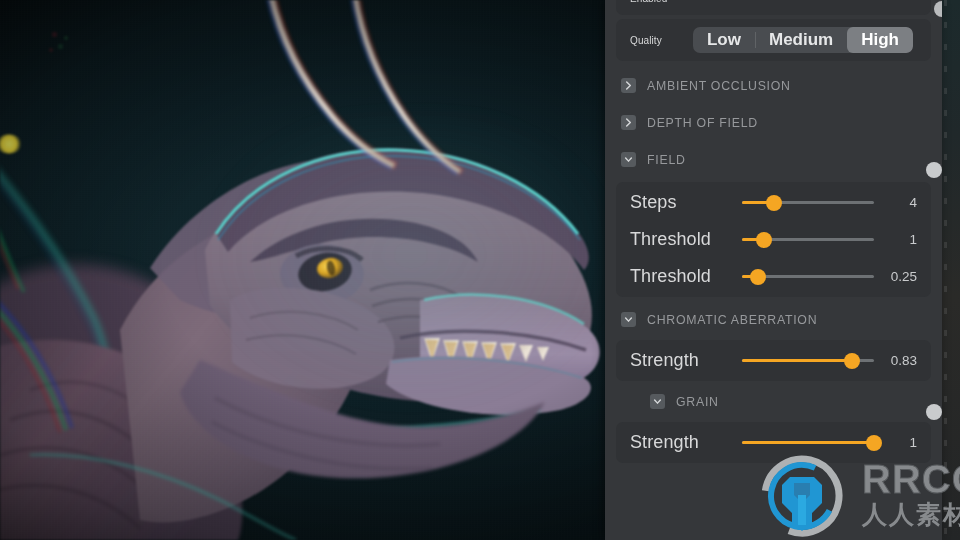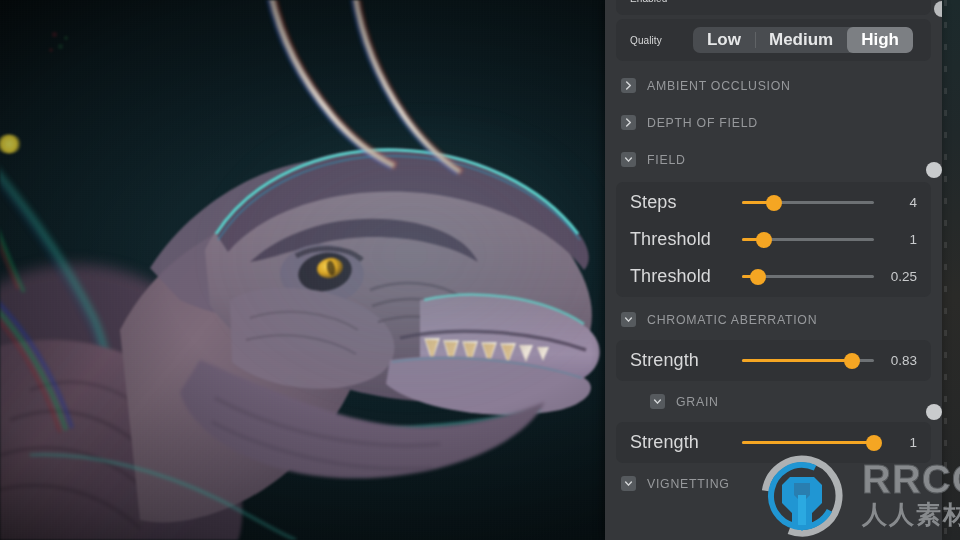--- a/index.html
+++ b/index.html
@@ -482,31 +482,20 @@
           <span class="row-label">Strength</span>
           <span class="slider-wrap">
             <span class="track"></span>
             <span class="fill" style="width:100%"></span>
             <span class="thumb" style="left:100%"></span>
           </span>
           <span class="val">1</span>
         </div>
       </div>
 
-      <div class="section" style="margin-top:2px;">
-        <span class="chev">
-          <svg viewBox="0 0 10 10">
-              <path d="M1.8 3.4 L5 6.8 L8.2 3.4" stroke="#d5d7d9" stroke-width="1.6" fill="none" stroke-linecap="round" stroke-linejoin="round"></path>
-            </svg>
-        </span>
-        <span class="section-title">VIGNETTING</span>
-        <span>
-          <span class="toggle on"></span>
-        </span>
-      </div>
 
     </div>
   </div>
 
   <div class="watermark">
     <svg width="104" height="82" viewBox="0 0 104 82">
       <circle cx="52" cy="41" r="37" fill="none" stroke="#b9bcbe" stroke-width="7" stroke-dasharray="150 50" transform="rotate(-122 52 41)"></circle>
       <circle cx="52" cy="41" r="31" fill="none" stroke="#1f9fe0" stroke-width="6" stroke-dasharray="128 50" transform="rotate(58 52 41)"></circle>
       <path d="M40 22 L64 22 L72 30 L72 48 L62 58 L62 68 L52 76 L42 68 L42 58 L32 48 L32 30 Z" fill="#1f9fe0"></path>
       <path d="M44 28 L60 28 L60 40 L52 48 L44 40 Z" fill="#2f6f9c" opacity="0.55"></path>

